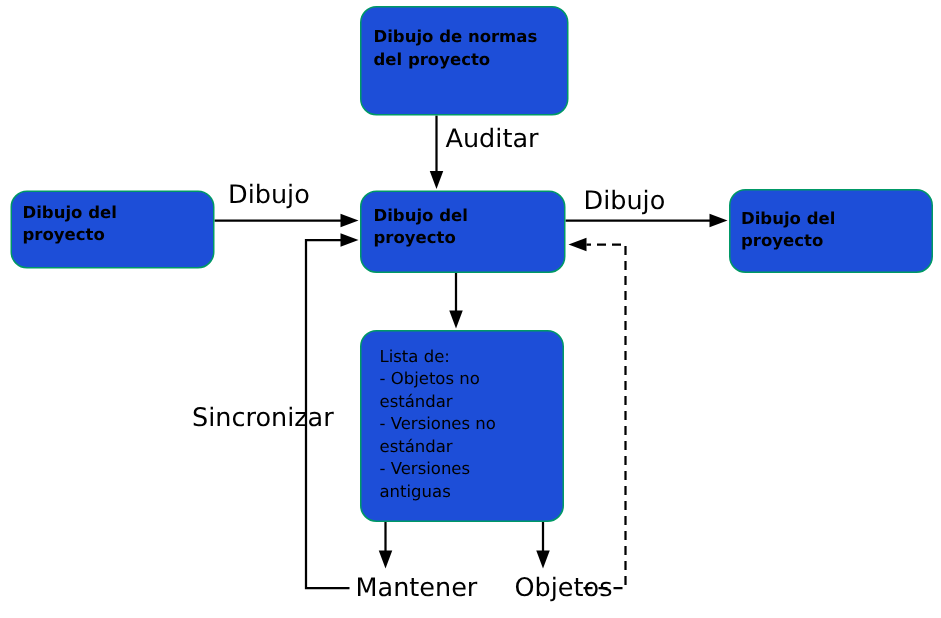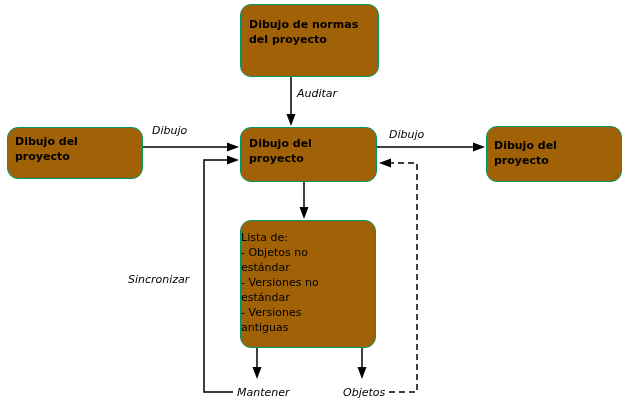--- a/index.html
+++ b/index.html
@@ -13,38 +13,37 @@
     overflow: hidden;
   }
   .arrows {
     position: absolute;
     left: 0; top: 0;
     width: 627px; height: 412px;
   }
   .box {
     position: absolute;
     box-sizing: border-box;
-    background: #a16207;
+    background: #1d4ed8;
     border: 1px solid #009966;
     border-radius: 11px;
     font-size: 11px;
     line-height: 15px;
     font-weight: bold;
     white-space: pre-line;
   }
   .box.regular { font-weight: normal; }
   .box-normas  { left: 240px; top: 4px;   width: 139px; height: 73px; padding: 12px 8px 0 8px; }
   .box-left    { left: 7px;   top: 127px; width: 136px; height: 52px; padding: 6px 6px 0 7px; }
   .box-center  { left: 240px; top: 127px; width: 137px; height: 55px; padding: 8px 6px 0 8px; }
   .box-right   { left: 486px; top: 126px; width: 136px; height: 56px; padding: 11px 6px 0 7px; }
-  .box-lista   { left: 240px; top: 220px; width: 136px; height: 128px; padding: 9px 6px 0 0; }
+  .box-lista   { left: 240px; top: 220px; width: 136px; height: 128px; padding: 9px 6px 0 12px; }
   .lbl {
     position: absolute;
-    font-size: 11px;
-    font-style: italic;
+    font-size: 17px;
     line-height: 13px;
     white-space: nowrap;
   }
   .lbl-abrir       { left: 152px; top: 124px; }
   .lbl-auditar     { left: 297px; top: 87px; }
   .lbl-guardar     { left: 389px; top: 128px; }
   .lbl-sincronizar { left: 128px; top: 273px; }
   .lbl-aceptar     { left: 237px; top: 386px; }
   .lbl-ignorar     { left: 343px; top: 386px; }
   .lbl-mantener    { left: 426px; top: 267px; }

